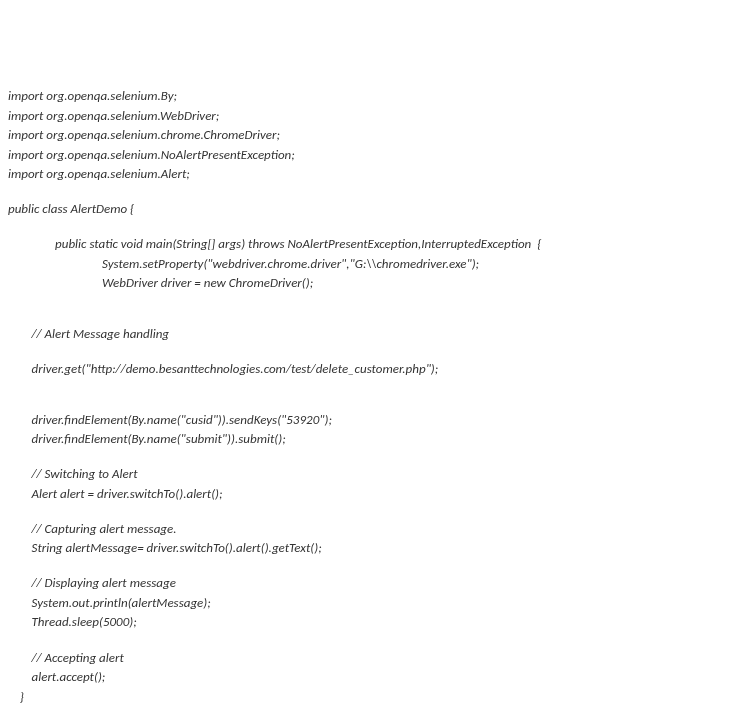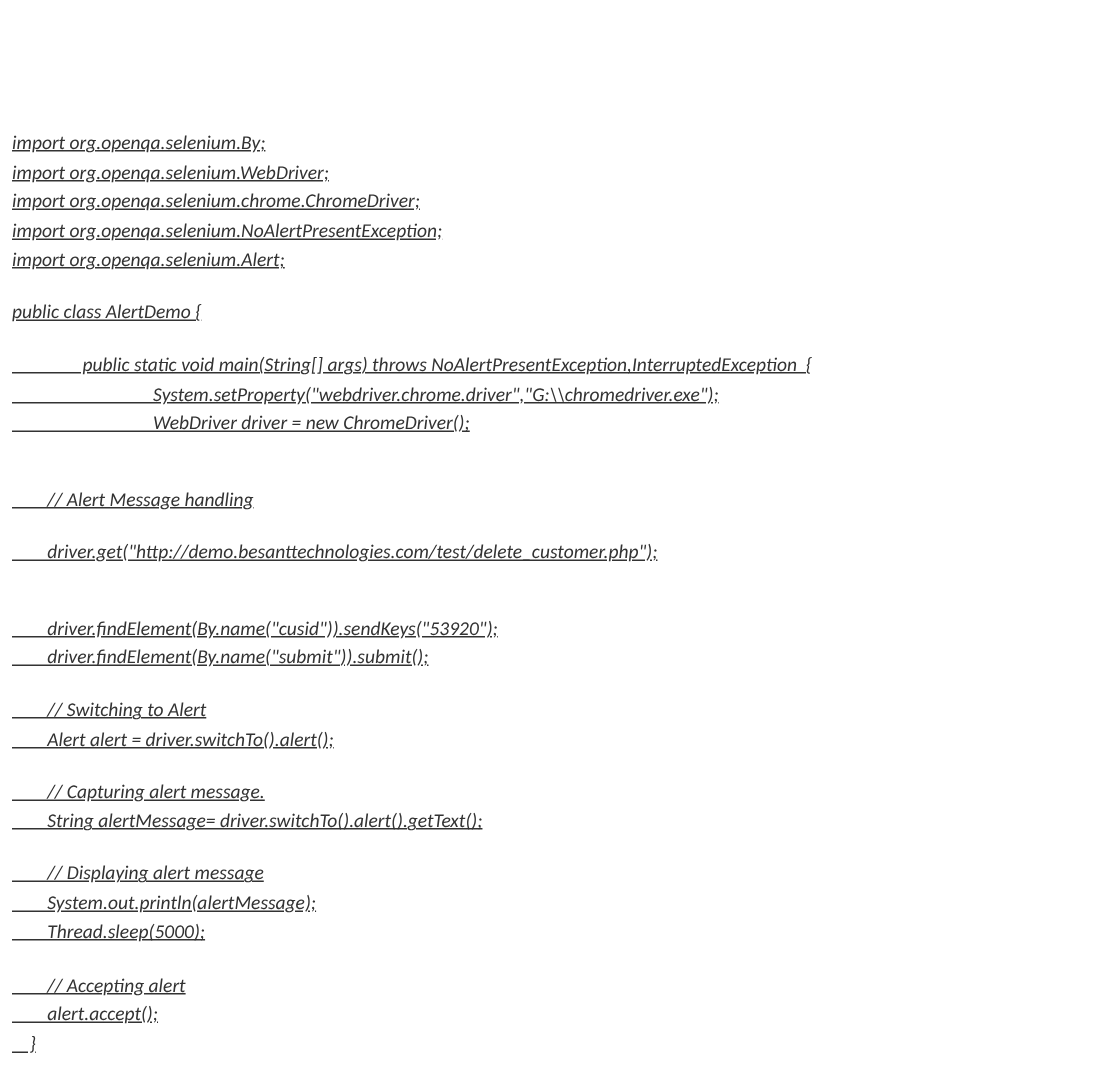--- a/index.html
+++ b/index.html
@@ -15,21 +15,20 @@
     width: 744px;
     box-sizing: border-box;
     overflow: hidden;
   }
   .code-container {
     white-space: pre;
   }
   .line {
     display: block;
     min-height: 1.2em;
-    text-decoration: underline;
   }
 </style>
 </head>
 <body>
 
 
 
 <div class="code-container"><span class="line">import org.openqa.selenium.By;</span><span class="line">import org.openqa.selenium.WebDriver;</span><span class="line">import org.openqa.selenium.chrome.ChromeDriver;</span><span class="line">import org.openqa.selenium.NoAlertPresentException;</span><span class="line">import org.openqa.selenium.Alert;</span><span class="line"></span><span class="line">public class AlertDemo {</span><span class="line"></span><span class="line">                public static void main(String[] args) throws NoAlertPresentException,InterruptedException  {</span><span class="line">                                System.setProperty("webdriver.chrome.driver","G:\\chromedriver.exe");</span><span class="line">                                WebDriver driver = new ChromeDriver();</span><span class="line"></span><span class="line"></span><span class="line">        // Alert Message handling</span><span class="line"></span><span class="line">        driver.get("http://demo.besanttechnologies.com/test/delete_customer.php");</span><span class="line"></span><span class="line"></span><span class="line">        driver.findElement(By.name("cusid")).sendKeys("53920");</span><span class="line">        driver.findElement(By.name("submit")).submit();</span><span class="line"></span><span class="line">        // Switching to Alert</span><span class="line">        Alert alert = driver.switchTo().alert();</span><span class="line"></span><span class="line">        // Capturing alert message.</span><span class="line">        String alertMessage= driver.switchTo().alert().getText();</span><span class="line"></span><span class="line">        // Displaying alert message</span><span class="line">        System.out.println(alertMessage);</span><span class="line">        Thread.sleep(5000);</span><span class="line"></span><span class="line">        // Accepting alert</span><span class="line">        alert.accept();</span><span class="line">    }</span><span class="line"></span><span class="line">}</span></div>
 
 

